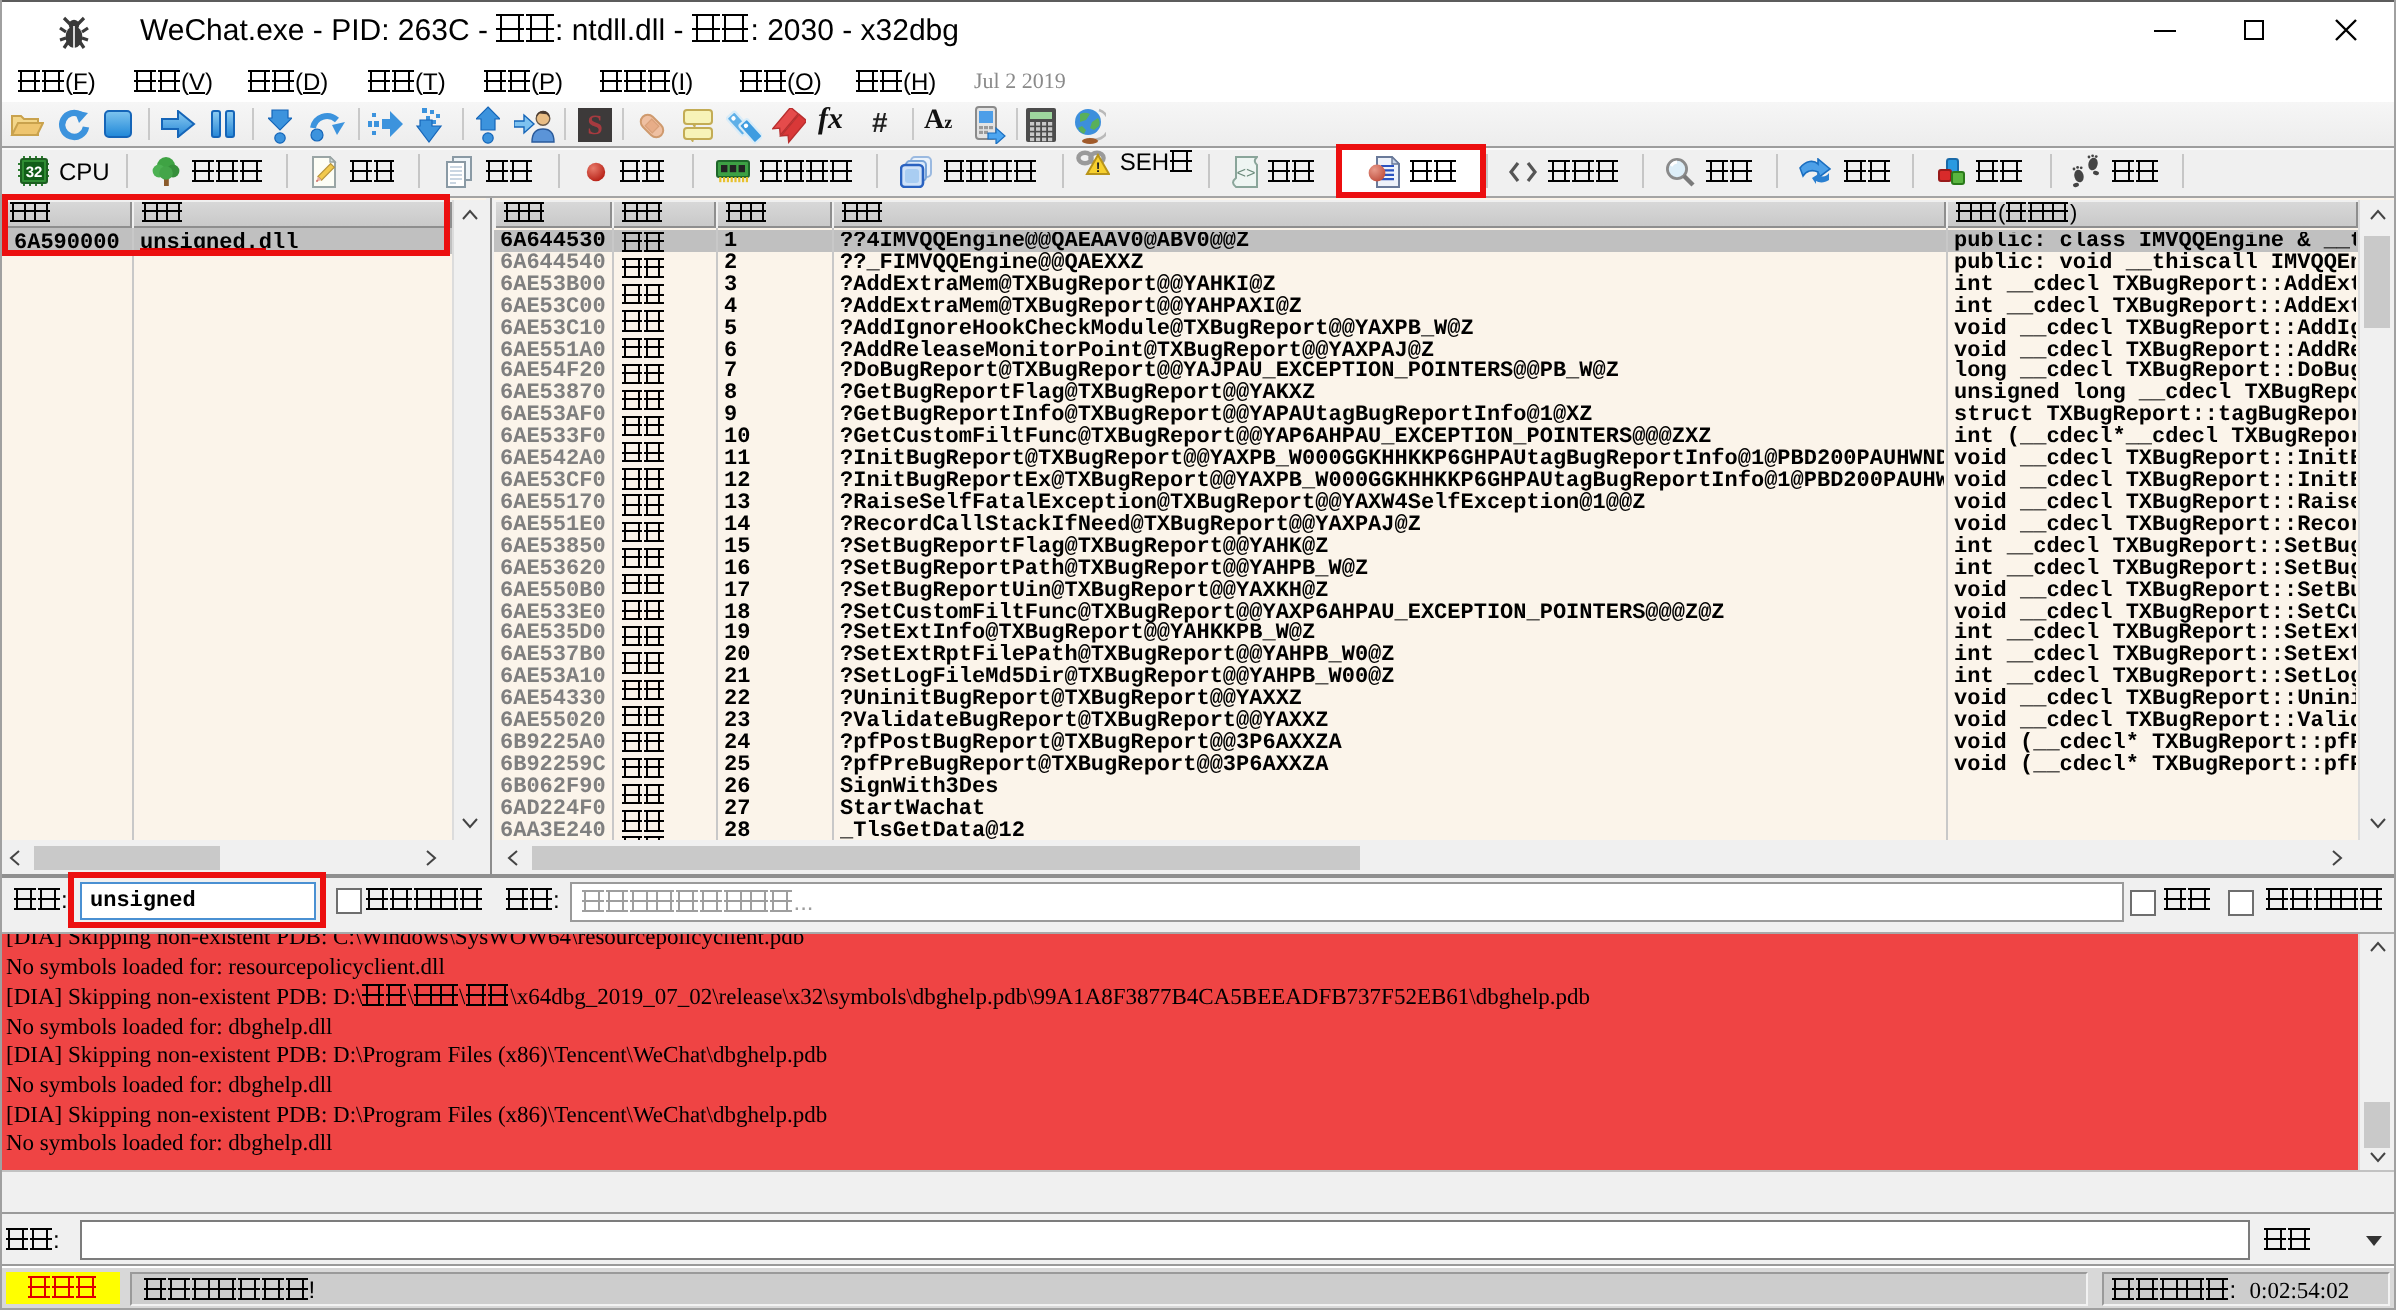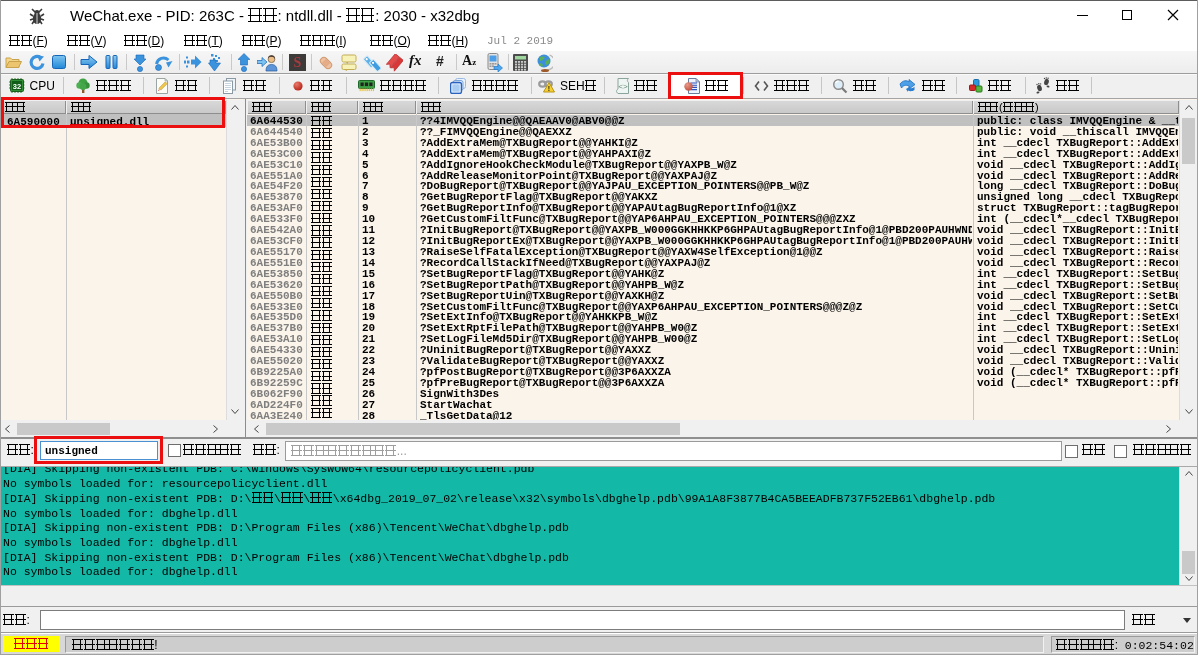--- a/index.html
+++ b/index.html
@@ -1,17 +1,17 @@
 <!DOCTYPE html>
 <html><head><meta charset="utf-8"><style>
 *{margin:0;padding:0;box-sizing:border-box}
 html,body{width:1198px;height:655px;overflow:hidden}
 body{position:relative;font-family:"Liberation Sans",sans-serif;background:#fff;color:#000}
 .ab{position:absolute}
-.mono{font-family:Liberation Mono, monospace}
+.mono{font-family:Liberation Serif, serif}
 i.cj{display:inline-block;width:.9em;height:.93em;vertical-align:-.09em;margin:0 .06em 0 .02em;background:linear-gradient(currentColor,currentColor) 0 0/100% 1px,linear-gradient(currentColor,currentColor) 0 48%/100% 1px,linear-gradient(currentColor,currentColor) 0 100%/100% 1px,linear-gradient(currentColor,currentColor) 12% 0/1px 100%,linear-gradient(currentColor,currentColor) 82% 0/1px 100%;background-repeat:no-repeat}
 .sep{width:1px;background:#c9c9c9}
 .hdr{background:linear-gradient(#d9d9d9,#c8c8c8);box-shadow:inset 1px 1px 0 #f0f0f0,inset -1px -1px 0 #8e8e8e;font-size:11px;padding:1px 0 0 4.5px;height:14px}
 .col{white-space:pre;overflow:hidden;font:bold 11px "Liberation Mono",monospace;line-height:10.925px}
 .cbx{width:13px;height:13px;background:#fff;border:1px solid #6e6e6e}
 .lbl{font-size:12px}
 </style></head><body>
 <div class="ab" style="left:0;top:0;width:1198px;height:31px;background:#fff"></div>
 <div class="ab" style="left:0;top:0;width:1198px;height:1px;background:#5c5c5c"></div>
 <svg class="ab" style="left:27px;top:7px" width="20" height="19" viewBox="0 0 20 19">
@@ -309,21 +309,21 @@
     <span style="display:flex">
       <svg width="16" height="16" viewBox="0 0 16 16">
         <rect x="5.5" y="0.5" width="10" height="10" rx="2" fill="#eaf2fb" stroke="#9ab9e0"></rect>
         <rect x="3" y="2.5" width="10" height="10" rx="2" fill="#dceafa" stroke="#7aa5d8"></rect>
         <rect x="0.5" y="4.5" width="11" height="11" rx="2" fill="#cfe2f8" stroke="#2a62c0" stroke-width="1.3"></rect>
         <rect x="2.5" y="6.5" width="7" height="7" rx="1.5" fill="#a9cdf2"></rect>
       </svg>
     </span>
     <span style="font-size:12px;white-space:nowrap"><i class="cj"></i><i class="cj"></i><i class="cj"></i><i class="cj"></i></span>
   </div>
-<div class="ab" style="left:530.5px;top:74.4px;width:73.20000000000005px;height:23px;display:flex;align-items:center;justify-content:center;gap:5px">
+<div class="ab" style="left:530.5px;top:74.4px;width:73.20000000000005px;height:23px;display:flex;align-items:flex-start;justify-content:center;gap:5px">
     <span style="display:flex">
       <svg width="17" height="14" viewBox="0 0 17 14">
         <g fill="none" stroke="#9a9a9a" stroke-width="2.2">
           <ellipse cx="4.5" cy="5" rx="3.3" ry="2.6"></ellipse>
           <ellipse cx="10.5" cy="5" rx="3.3" ry="2.6"></ellipse>
         </g>
         <polygon points="11,3.5 16.5,13 5.5,13" fill="#f7d02e" stroke="#b8941a"></polygon>
         <text x="11" y="12" font-size="7" font-weight="bold" text-anchor="middle" fill="#222" font-family="Liberation Sans">!</text>
       </svg>
     </span>
@@ -617,21 +617,21 @@
 <div class="ab cbx" style="left:168px;top:444px"></div>
 <div class="ab lbl" style="left:183px;top:443px"><i class="cj"></i><i class="cj"></i><i class="cj"></i><i class="cj"></i><i class="cj"></i></div>
 <div class="ab lbl" style="left:253px;top:443px"><i class="cj"></i><i class="cj"></i>:</div>
 <div class="ab" style="left:285px;top:440.5px;width:777px;height:20px;background:#fff;border:1px solid #9a9a9a"></div>
 <div class="ab lbl" style="left:291px;top:444px;color:#9e9e9e"><i class="cj"></i><i class="cj"></i><i class="cj"></i><i class="cj"></i><i class="cj"></i><i class="cj"></i><i class="cj"></i><i class="cj"></i><i class="cj"></i>...</div>
 <div class="ab cbx" style="left:1065px;top:444.5px"></div>
 <div class="ab lbl" style="left:1082px;top:443px"><i class="cj"></i><i class="cj"></i></div>
 <div class="ab cbx" style="left:1114px;top:444.5px"></div>
 <div class="ab lbl" style="left:1133px;top:443px"><i class="cj"></i><i class="cj"></i><i class="cj"></i><i class="cj"></i><i class="cj"></i></div>
 <div class="ab" style="left:0;top:465.6px;width:1198px;height:1px;background:#a9a9a9"></div>
-<div class="ab" style="left:0;top:466.6px;width:1179px;height:118.4px;background:#14b8a6;overflow:hidden">
+<div class="ab" style="left:0;top:466.6px;width:1179px;height:118.4px;background:#ef4444;overflow:hidden">
 <div class="ab mono" style="left:3px;top:-4.2px;font-size:11.5px;line-height:14.72px;white-space:pre">[DIA] Skipping non-existent PDB: C:\Windows\SysWOW64\resourcepolicyclient.pdb
 No symbols loaded for: resourcepolicyclient.dll
 [DIA] Skipping non-existent PDB: D:\<i class="cj"></i><i class="cj"></i>\<i class="cj"></i><i class="cj"></i>\<i class="cj"></i><i class="cj"></i>\x64dbg_2019_07_02\release\x32\symbols\dbghelp.pdb\99A1A8F3877B4CA5BEEADFB737F52EB61\dbghelp.pdb
 No symbols loaded for: dbghelp.dll
 [DIA] Skipping non-existent PDB: D:\Program Files (x86)\Tencent\WeChat\dbghelp.pdb
 No symbols loaded for: dbghelp.dll
 [DIA] Skipping non-existent PDB: D:\Program Files (x86)\Tencent\WeChat\dbghelp.pdb
 No symbols loaded for: dbghelp.dll</div>
 </div>
 <div class="ab" style="left:1179px;top:466.6px;width:19px;height:118.4px;background:#f0f0f0;border-left:1px solid #dcdcdc"></div>

